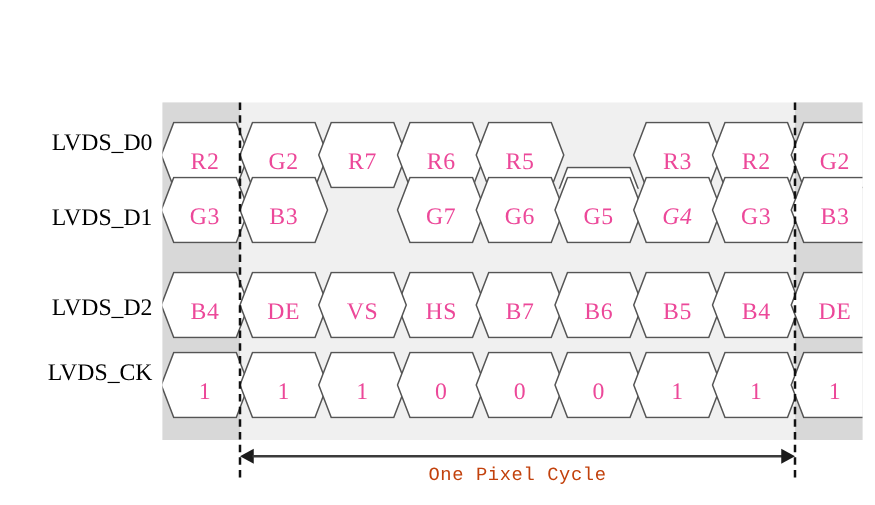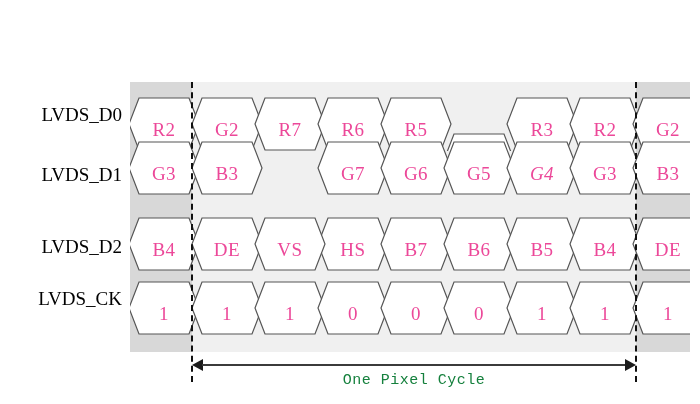--- a/index.html
+++ b/index.html
@@ -103,21 +103,21 @@
   .arrow-head.left{left:0;border-right:11px solid #1b1b1b;}
   .arrow-head.right{right:0;border-left:11px solid #1b1b1b;}
 
   .cycle-caption{
     position:absolute;
     left:192px;top:372px;
     width:444px;
     text-align:center;
     font-family:"Liberation Mono", monospace;
     font-size:15px;
-    color:#15803d;
+    color:#c2410c;
     letter-spacing:0.5px;
     white-space:nowrap;
   }
 </style>
 </head>
 <body>
 
 <div id="root">
 
 

